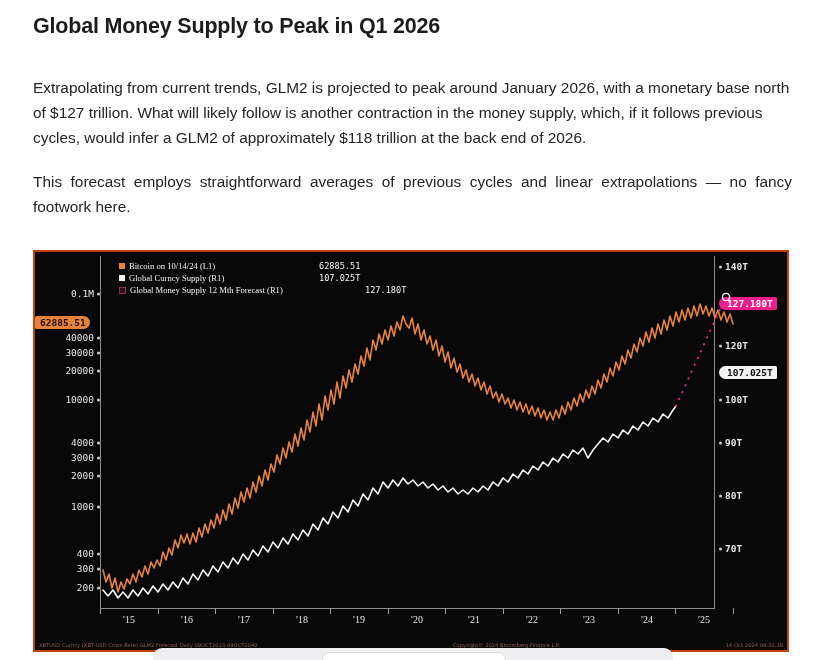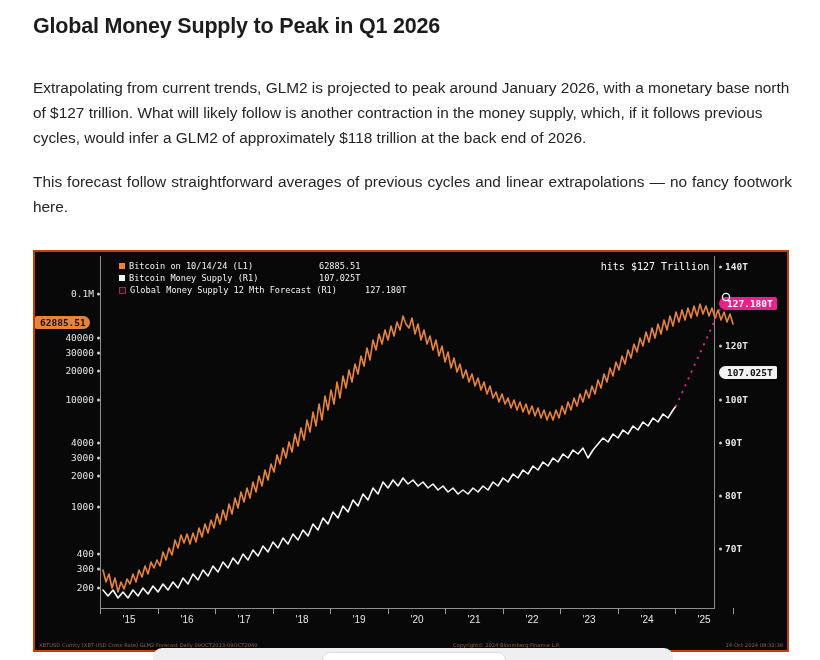--- a/index.html
+++ b/index.html
@@ -40,21 +40,21 @@
     background:#cfcfcf;border-radius:50%;transform:translateY(-50%);
   }
   .rtick{position:absolute;left:690px;text-align:left;width:70px;
          color:#e6e6e6;font-size:9.5px;font-family:"DejaVu Sans Mono",monospace;font-weight:bold;}
   .rtick::before{
     content:"";position:absolute;left:-6px;top:50%;width:3px;height:3px;
     background:#cfcfcf;border-radius:50%;transform:translateY(-50%);
   }
   .xtick{
     position:absolute;top:362px;color:#e6e6e6;font-size:10px;
-    font-family:Liberation Sans, sans-serif;transform:translateX(-50%);
+    font-family:Liberation Serif, serif;transform:translateX(-50%);
   }
   .xgrid{position:absolute;top:356px;width:1px;height:6px;background:#9a9a9a;}
 
   
   .tag{
     position:absolute;font-size:9.5px;font-family:"DejaVu Sans Mono",monospace;
     padding:1.5px 4px 1.5px 5px;white-space:nowrap;line-height:1.1;font-weight:bold;
   }
   .tag-left{
     left:0px;background:#e8833d;color:#231000;
@@ -70,21 +70,21 @@
   }
 
   
   .legend{position:absolute;left:84px;top:8px;font-size:8.6px;
     font-family:"DejaVu Sans Mono",monospace;color:#f3f3f3;line-height:1.42;}
   .legend-row{display:flex;align-items:center;white-space:nowrap;}
   .sw{width:6px;height:6px;margin-right:4px;flex:none;display:inline-block;}
   .sw-orange{background:#e8833d;}
   .sw-white{background:#f5f5f5;}
   .sw-pink{background:#2a1018;border:1px solid #8a3057;width:5px;height:5px;}
-  .lg-name{display:inline-block;}
+  .lg-name{display:inline-block;font-family:Liberation Serif, serif;}
   .lg-val{position:absolute;text-align:right;}
 
   
   .annot{
     position:absolute;left:534px;top:8px;width:172px;text-align:center;
     color:#ffffff;font-size:10px;font-family:"DejaVu Sans Mono",monospace;
     line-height:1.32;
   }
 
   
@@ -112,21 +112,21 @@
   svg{display:block;}
 </style>
 </head>
 <body>
 
 <div class="page">
 
   <div class="article">
     <h1 class="headline">Global Money Supply to Peak in Q1 2026</h1>
     <p class="para">Extrapolating from current trends, GLM2 is projected to peak around January 2026, with a monetary base north of $127 trillion. What will likely follow is another contraction in the money supply, which, if it follows previous cycles, would infer a GLM2 of approximately $118 trillion at the back end of 2026.</p>
-    <p class="para justify">This forecast follow straightforward averages of previous cycles and linear extrapolations — no fancy footwork here.</p>
+    <p class="para justify">This forecast employs straightforward averages of previous cycles and linear extrapolations — no fancy footwork here.</p>
   </div>
 
   <div class="chart-wrap">
     <div class="chart-inner">
 
       <div class="axis-rail left-rail"></div>
       <div class="axis-rail right-rail"></div>
       <div class="axis-rail bottom-rail"></div>
 
       <div class="ltick" style="top:36px">0.1M</div>
@@ -179,32 +179,31 @@
       <div class="xtick" style="left:669px">'25</div>
 
       <div class="legend">
         <div class="legend-row">
           <span class="sw sw-orange"></span>
           <span class="lg-name">Bitcoin on 10/14/24 (L1)</span>
           <span class="lg-val" style="left:200px">62885.51</span>
         </div>
         <div class="legend-row">
           <span class="sw sw-white"></span>
-          <span class="lg-name">Bitcoin Money Supply (R1)</span>
+          <span class="lg-name">Global Curncy Supply (R1)</span>
           <span class="lg-val" style="left:200px">107.025T</span>
         </div>
         <div class="legend-row">
           <span class="sw sw-pink"></span>
           <span class="lg-name">Global Money Supply 12 Mth Forecast  (R1)</span>
           <span class="lg-val" style="left:246px">127.180T</span>
         </div>
       </div>
 
       <div class="annot">
-        <div>hits $127 Trillion</div>
       </div>
 
       <svg width="752" height="398" viewBox="0 0 752 398" style="position:absolute;left:0;top:0;">
 
         <polyline fill="none" stroke="#e8833d" stroke-width="1.6" stroke-linejoin="round" stroke-linecap="round" points="68,318 71,330 74,322 77,336 80,326 83,340 86,330 89,337 92,327 95,332 98,322 101,330 104,318
                   107,325 110,314 113,322 116,310 119,316 122,308 125,314 128,300 131,308 134,296 137,303 140,288
                   143,296 146,283 149,291 152,282 155,292 158,281 161,290 164,276 167,285 170,272 173,281 176,268
                   179,276 182,262 185,272 188,258 191,268 194,252 197,262 200,246 203,256 206,240 209,250 212,236
                   215,246 218,230 221,240 224,224 227,234 230,218 233,228 236,212 239,220 242,203 245,212 248,196
                   251,206 254,190 257,200 260,182 263,194 266,176 269,188 272,168 275,180 278,160 281,174 284,152

